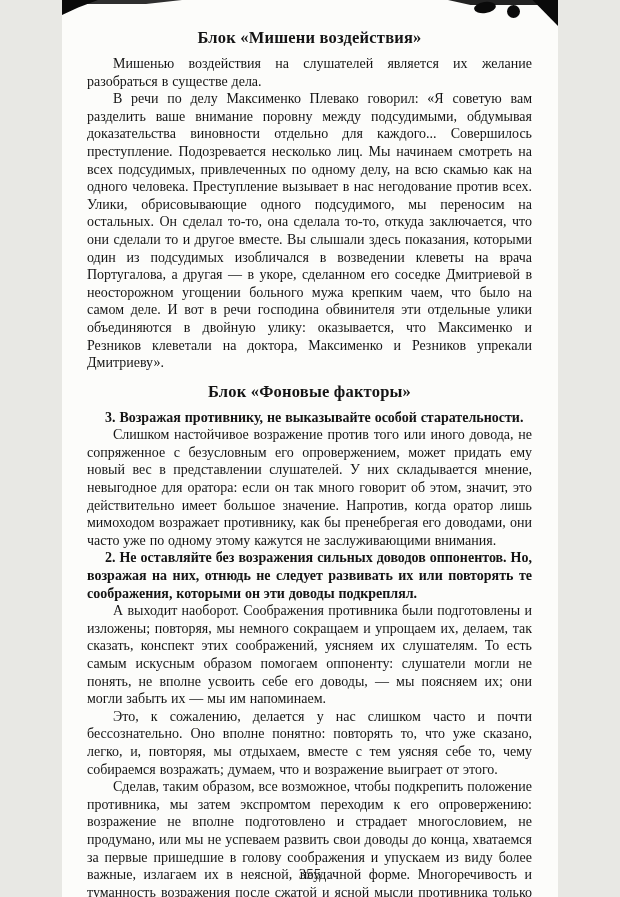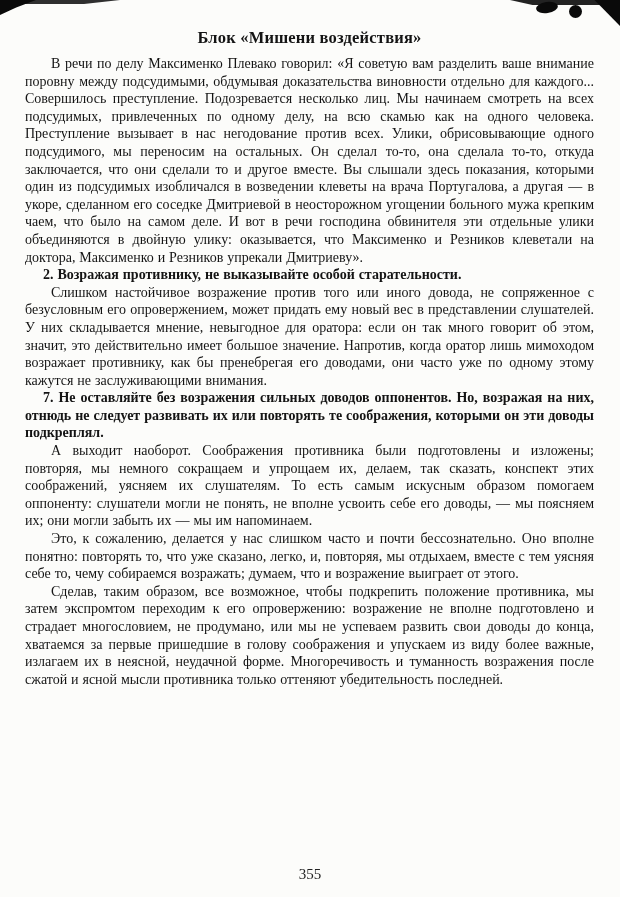--- a/index.html
+++ b/index.html
@@ -2,21 +2,21 @@
 <html><head>
 <meta charset="utf-8">
 <style>
   html, body {
     margin: 0;
     padding: 0;
     background: #e8e8e4;
   }
   .page {
     position: relative;
-    width: 620px;
+    width: 496px;
     height: 897px;
     margin: 0 auto;
     background: #fcfcfa;
     overflow: hidden;
     font-family: "Liberation Serif", "DejaVu Serif", serif;
     color: #141414;
   }
   .content {
     position: absolute;
     top: 26px;
@@ -90,29 +90,31 @@
   <div class="artifact art-tr-edge"></div>
   <div class="artifact art-tr-smudge"></div>
   <div class="artifact art-tr-dot"></div>
   <div class="artifact art-tr-corner"></div>
 
   <div class="content">
 
     <h2 class="heading first">Блок «Мишени воздействия»</h2>
 
 
+    <p class="para">Мишенью воздействия на слушателей является их желание разобраться в существе дела.</p>
 
     <p class="para italic">В речи по делу Максименко Плевако говорил: «Я советую вам разделить ваше внимание поровну между подсудимыми, обдумывая доказательства виновности отдельно для каждого... Совершилось преступление. Подозревается несколько лиц. Мы начинаем смотреть на всех подсудимых, привлеченных по одному делу, на всю скамью как на одного человека. Преступление вызывает в нас негодование против всех. Улики, обрисовывающие одного подсудимого, мы переносим на остальных. Он сделал то-то, она сделала то-то, откуда заключается, что они сделали то и другое вместе. Вы слышали здесь показания, которыми один из подсудимых изобличался в возведении клеветы на врача Португалова, а другая — в укоре, сделанном его соседке Дмитриевой в неосторожном угощении больного мужа крепким чаем, что было на самом деле. И вот в речи господина обвинителя эти отдельные улики объединяются в двойную улику: оказывается, что Максименко и Резников клеветали на доктора, Максименко и Резников упрекали Дмитриеву».</p>
 
+    <h2 class="heading">Блок «Фоновые факторы»</h2>
 
-    <p class="para bold">2. Возражая противнику, не выказывайте особой старательности.</p>
+    <p class="para bold">3. Возражая противнику, не выказывайте особой старательности.</p>
 
     <p class="para">Слишком настойчивое возражение против того или иного довода, не сопряженное с безусловным его опровержением, может придать ему новый вес в представлении слушателей. У них складывается мнение, невыгодное для оратора: если он так много говорит об этом, значит, это действительно имеет большое значение. Напротив, когда оратор лишь мимоходом возражает противнику, как бы пренебрегая его доводами, они часто уже по одному этому кажутся не заслуживающими внимания.</p>
 
-    <p class="para bold">7. Не оставляйте без возражения сильных доводов оппонентов. Но, возражая на них, отнюдь не следует развивать их или повторять те соображения, которыми он эти доводы подкреплял.</p>
+    <p class="para bold">2. Не оставляйте без возражения сильных доводов оппонентов. Но, возражая на них, отнюдь не следует развивать их или повторять те соображения, которыми он эти доводы подкреплял.</p>
 
     <p class="para">А выходит наоборот. Соображения противника были подготовлены и изложены; повторяя, мы немного сокращаем и упрощаем их, делаем, так сказать, конспект этих соображений, уясняем их слушателям. То есть самым искусным образом помогаем оппоненту: слушатели могли не понять, не вполне усвоить себе его доводы, — мы поясняем их; они могли забыть их — мы им напоминаем.</p>
 
     <p class="para">Это, к сожалению, делается у нас слишком часто и почти бессознательно. Оно вполне понятно: повторять то, что уже сказано, легко, и, повторяя, мы отдыхаем, вместе с тем уясняя себе то, чему собираемся возражать; думаем, что и возражение выиграет от этого.</p>
 
     <p class="para">Сделав, таким образом, все возможное, чтобы подкрепить положение противника, мы затем экспромтом переходим к его опровержению: возражение не вполне подготовлено и страдает многословием, не продумано, или мы не успеваем развить свои доводы до конца, хватаемся за первые пришедшие в голову соображения и упускаем из виду более важные, излагаем их в неясной, неудачной форме. Многоречивость и туманность возражения после сжатой и ясной мысли противника только оттеняют убедительность последней.</p>
 
   </div>
 
   <div class="page-number">355</div>

